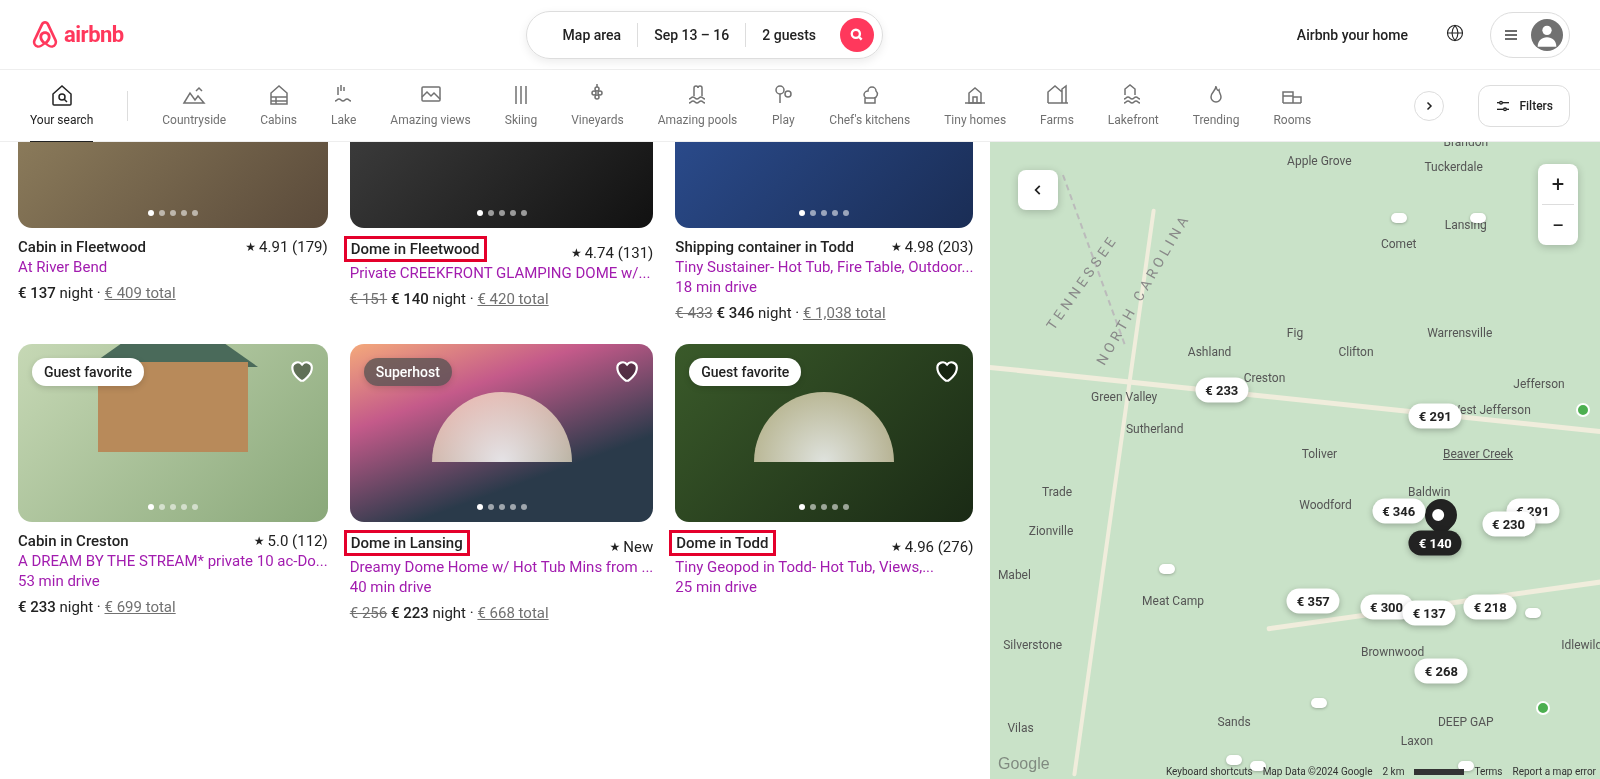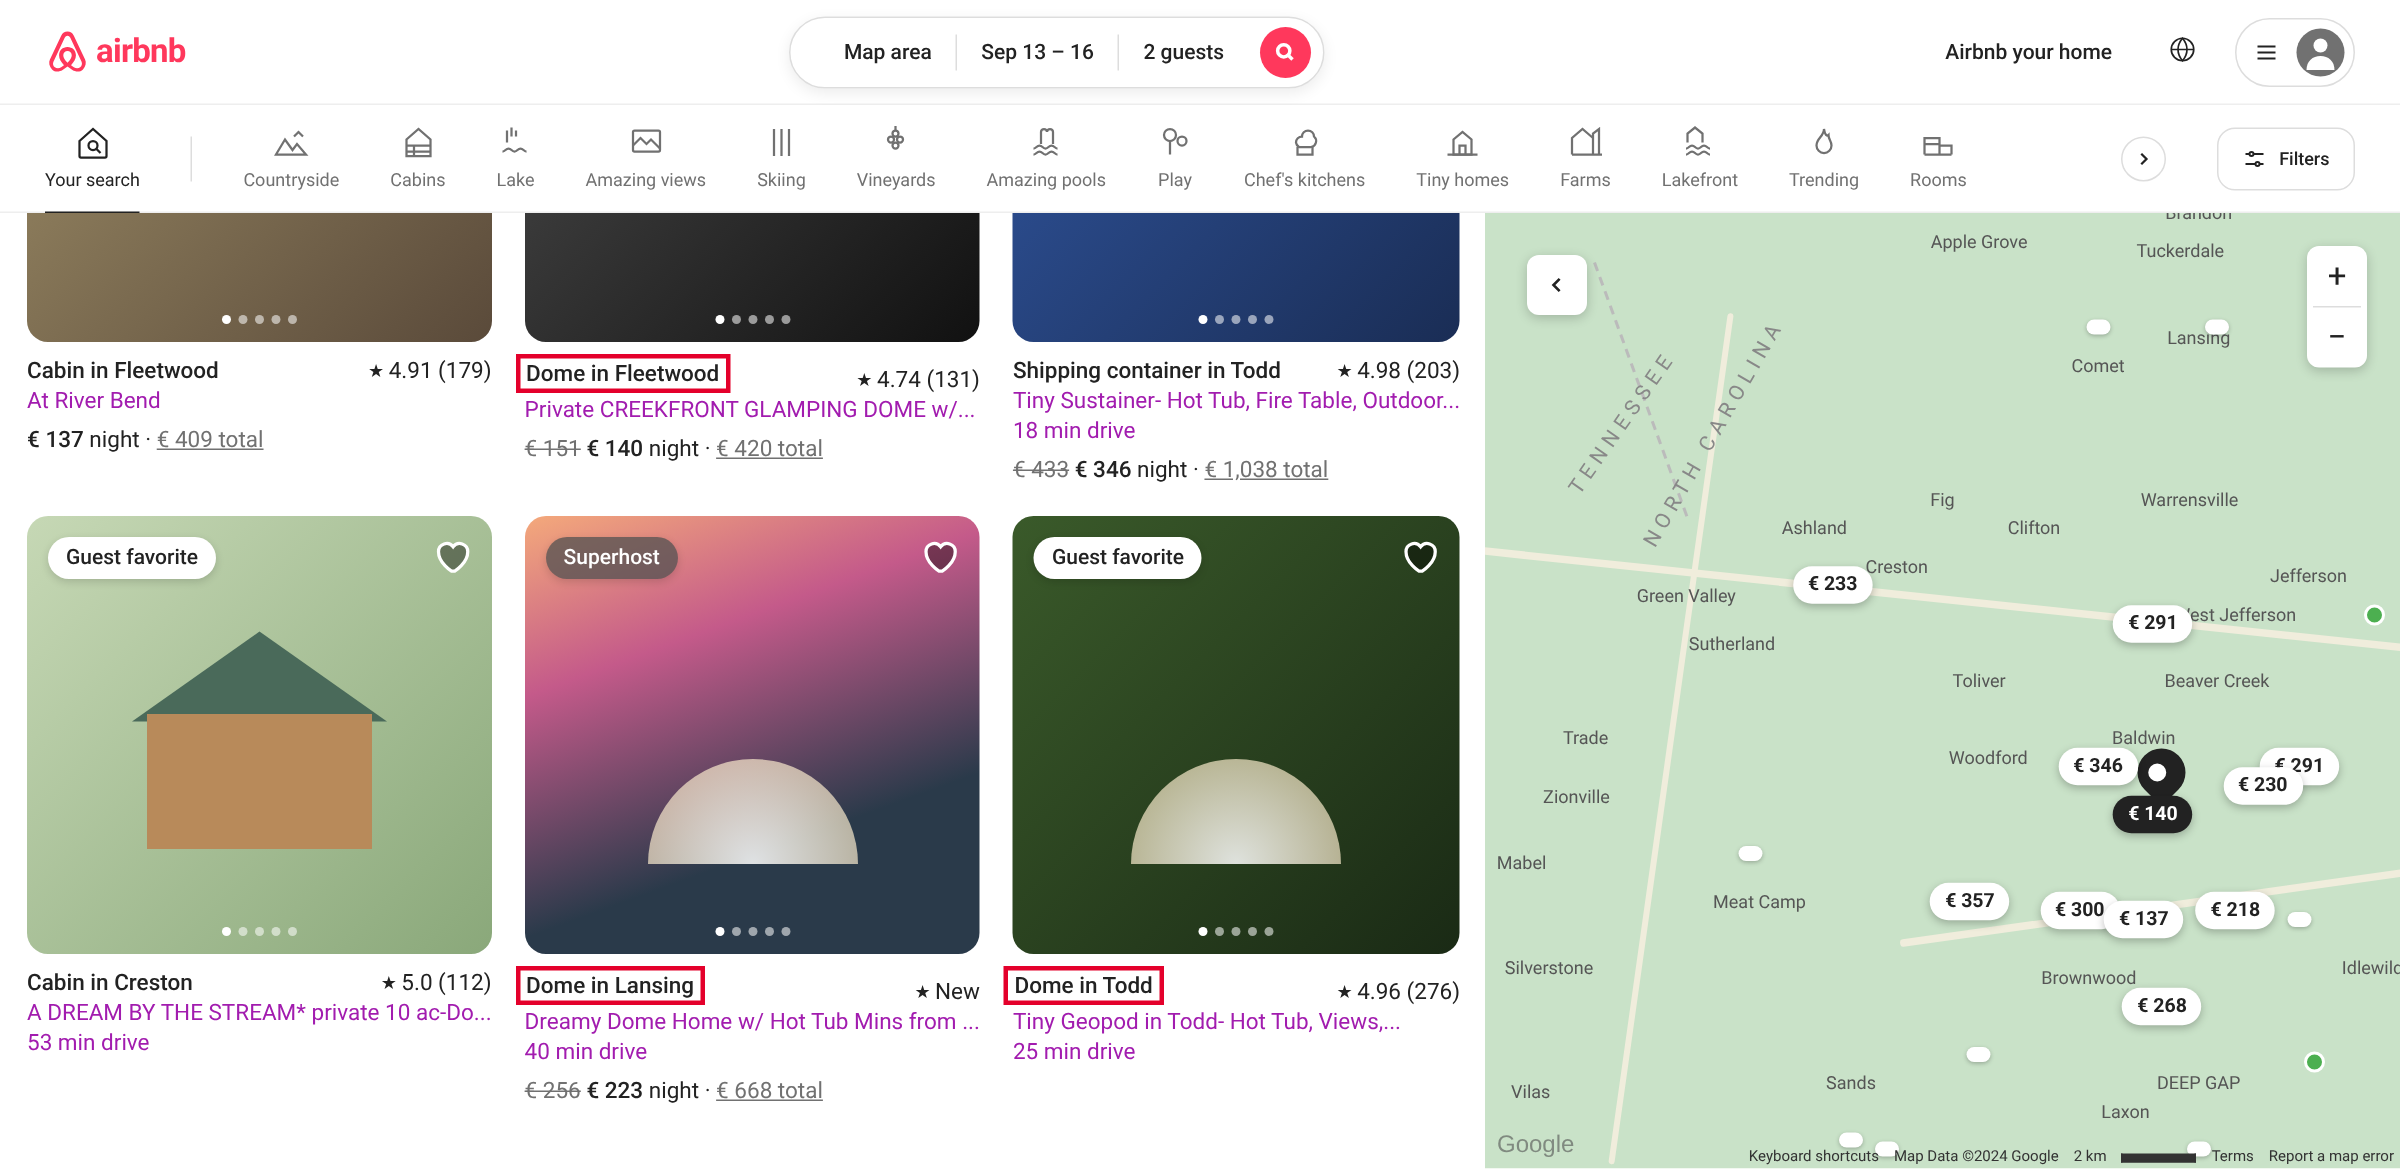--- a/index.html
+++ b/index.html
@@ -24,21 +24,21 @@
   .cat-item.active { color:#222; border-bottom-color:#222; }
   .cat-item svg, .cat-ico { width:24px; height:24px; }
   .cat-sep { width:1px; height:30px; background:#ddd; margin:0 0 14px 0; }
   .cat-scroll { width:30px; height:30px; border:1px solid #ddd; border-radius:50%; display:flex; align-items:center; justify-content:center; background:#fff; cursor:pointer; margin-bottom:14px; }
   .filters-btn { display:flex; align-items:center; gap:8px; border:1px solid #ddd; border-radius:12px; padding:12px 16px; font-size:12px; font-weight:500; cursor:pointer; margin-bottom:14px; }
 
   .main { display:flex; height:calc(779px - 142px); }
   .listings { width:990px; padding:0 18px 18px; overflow:hidden; }
   .grid { display:grid; grid-template-columns: repeat(3, 1fr); gap:22px; }
   .card { display:flex; flex-direction:column; cursor:pointer; }
-  .photo { position:relative; width:100%; height:292px; border-radius:14px; overflow:hidden; background:linear-gradient(135deg,#c6d8b5,#8aa87a); }
+  .photo { position:relative; width:100%; height:178px; border-radius:14px; overflow:hidden; background:linear-gradient(135deg,#c6d8b5,#8aa87a); }
   .photo.bedroom { background:linear-gradient(135deg,#3a3a3a,#111); }
   .photo.bluecarpet { background:linear-gradient(135deg,#2a4a8a,#1a2d55); }
   .photo.sunset { background:linear-gradient(160deg,#f4a97b 0%,#c45a8a 30%,#2a3a4a 70%); }
   .photo.forest { background:linear-gradient(135deg,#3a5a2a,#1a2a15); }
   .photo.deck { background:linear-gradient(135deg,#8a7a5a,#5a4a3a); }
   .dome-shape { position:absolute; width:140px; height:70px; background:radial-gradient(circle at 50% 100%, rgba(255,255,255,0.85), rgba(255,230,180,0.6)); border-top-left-radius:70px; border-top-right-radius:70px; bottom:60px; left:50%; transform:translateX(-50%); }
   .cabin-shape { position:absolute; width:150px; height:90px; background:#b88a5a; bottom:70px; left:50%; transform:translateX(-50%); }
   .cabin-roof { position:absolute; width:0; height:0; border-left:85px solid transparent; border-right:85px solid transparent; border-bottom:60px solid #4a6a5a; bottom:155px; left:50%; transform:translateX(-50%); }
   .photo.cut { height:86px; border-top-left-radius:0; border-top-right-radius:0; }
   .badge { position:absolute; top:14px; left:14px; background:#fff; color:#222; font-size:14px; font-weight:500; padding:6px 12px; border-radius:16px; box-shadow:0 2px 6px rgba(0,0,0,0.15); }
@@ -323,20 +323,21 @@
               <div class="dot"></div>
               <div class="dot"></div>
             </div>
           </div>
           <div class="row">
             <div class="title">Cabin in Creston</div>
             <div class="rating"><span class="star">★</span> 5.0 (112)</div>
           </div>
           <div class="sub">A DREAM BY THE STREAM* private 10 ac-Do...</div>
           <div class="sub">53 min drive</div>
+          <div class="price-row"><span class="price">€ 233</span> <span class="night">night</span> · <span class="total">€ 699 total</span></div>
         </div>
         <div class="card">
           <div class="photo sunset">
             <div class="dome-shape"></div>
             <div class="badge dark">Superhost</div>
             <div class="heart"><svg viewBox="0 0 24 24">
                 <path d="M12 21s-8-5-8-12a5 5 0 019-3 5 5 0 019 3c0 7-8 12-8 12z"></path>
               </svg></div>
             <div class="dots">
               <div class="dot on"></div>
@@ -391,21 +392,21 @@
         <div class="map-label" style="left: 67%; top: 16%;">Comet</div>
         <div class="map-label" style="left: 77%; top: 30%;">Warrensville</div>
         <div class="map-label" style="left: 50%; top: 30%;">Fig</div>
         <div class="map-label" style="left: 60%; top: 33%;">Clifton</div>
         <div class="map-label" style="left: 36%; top: 33%;">Ashland</div>
         <div class="map-label" style="left: 45%; top: 37%;">Creston</div>
         <div class="map-label" style="left: 90%; top: 38%;">Jefferson</div>
         <div class="map-label" style="left: 22%; top: 40%;">Green Valley</div>
         <div class="map-label" style="left: 27%; top: 45%;">Sutherland</div>
         <div class="map-label" style="left: 82%; top: 42%;">West Jefferson</div>
-        <div class="map-label" style="left: 80%; top: 49%;">Beaver Creek</div>
+        <div class="map-label" style="left: 80%; top: 49%; text-decoration: underline;">Beaver Creek</div>
         <div class="map-label" style="left: 54%; top: 49%;">Toliver</div>
         <div class="map-label" style="left: 11%; top: 55%;">Trade</div>
         <div class="map-label" style="left: 72%; top: 55%;">Baldwin</div>
         <div class="map-label" style="left: 55%; top: 57%;">Woodford</div>
         <div class="map-label" style="left: 10%; top: 61%;">Zionville</div>
         <div class="map-label" style="left: 4%; top: 68%;">Mabel</div>
         <div class="map-label" style="left: 30%; top: 72%;">Meat Camp</div>
         <div class="map-label" style="left: 7%; top: 79%;">Silverstone</div>
         <div class="map-label" style="left: 66%; top: 80%;">Brownwood</div>
         <div class="map-label" style="left: 97%; top: 79%;">Idlewild</div>

